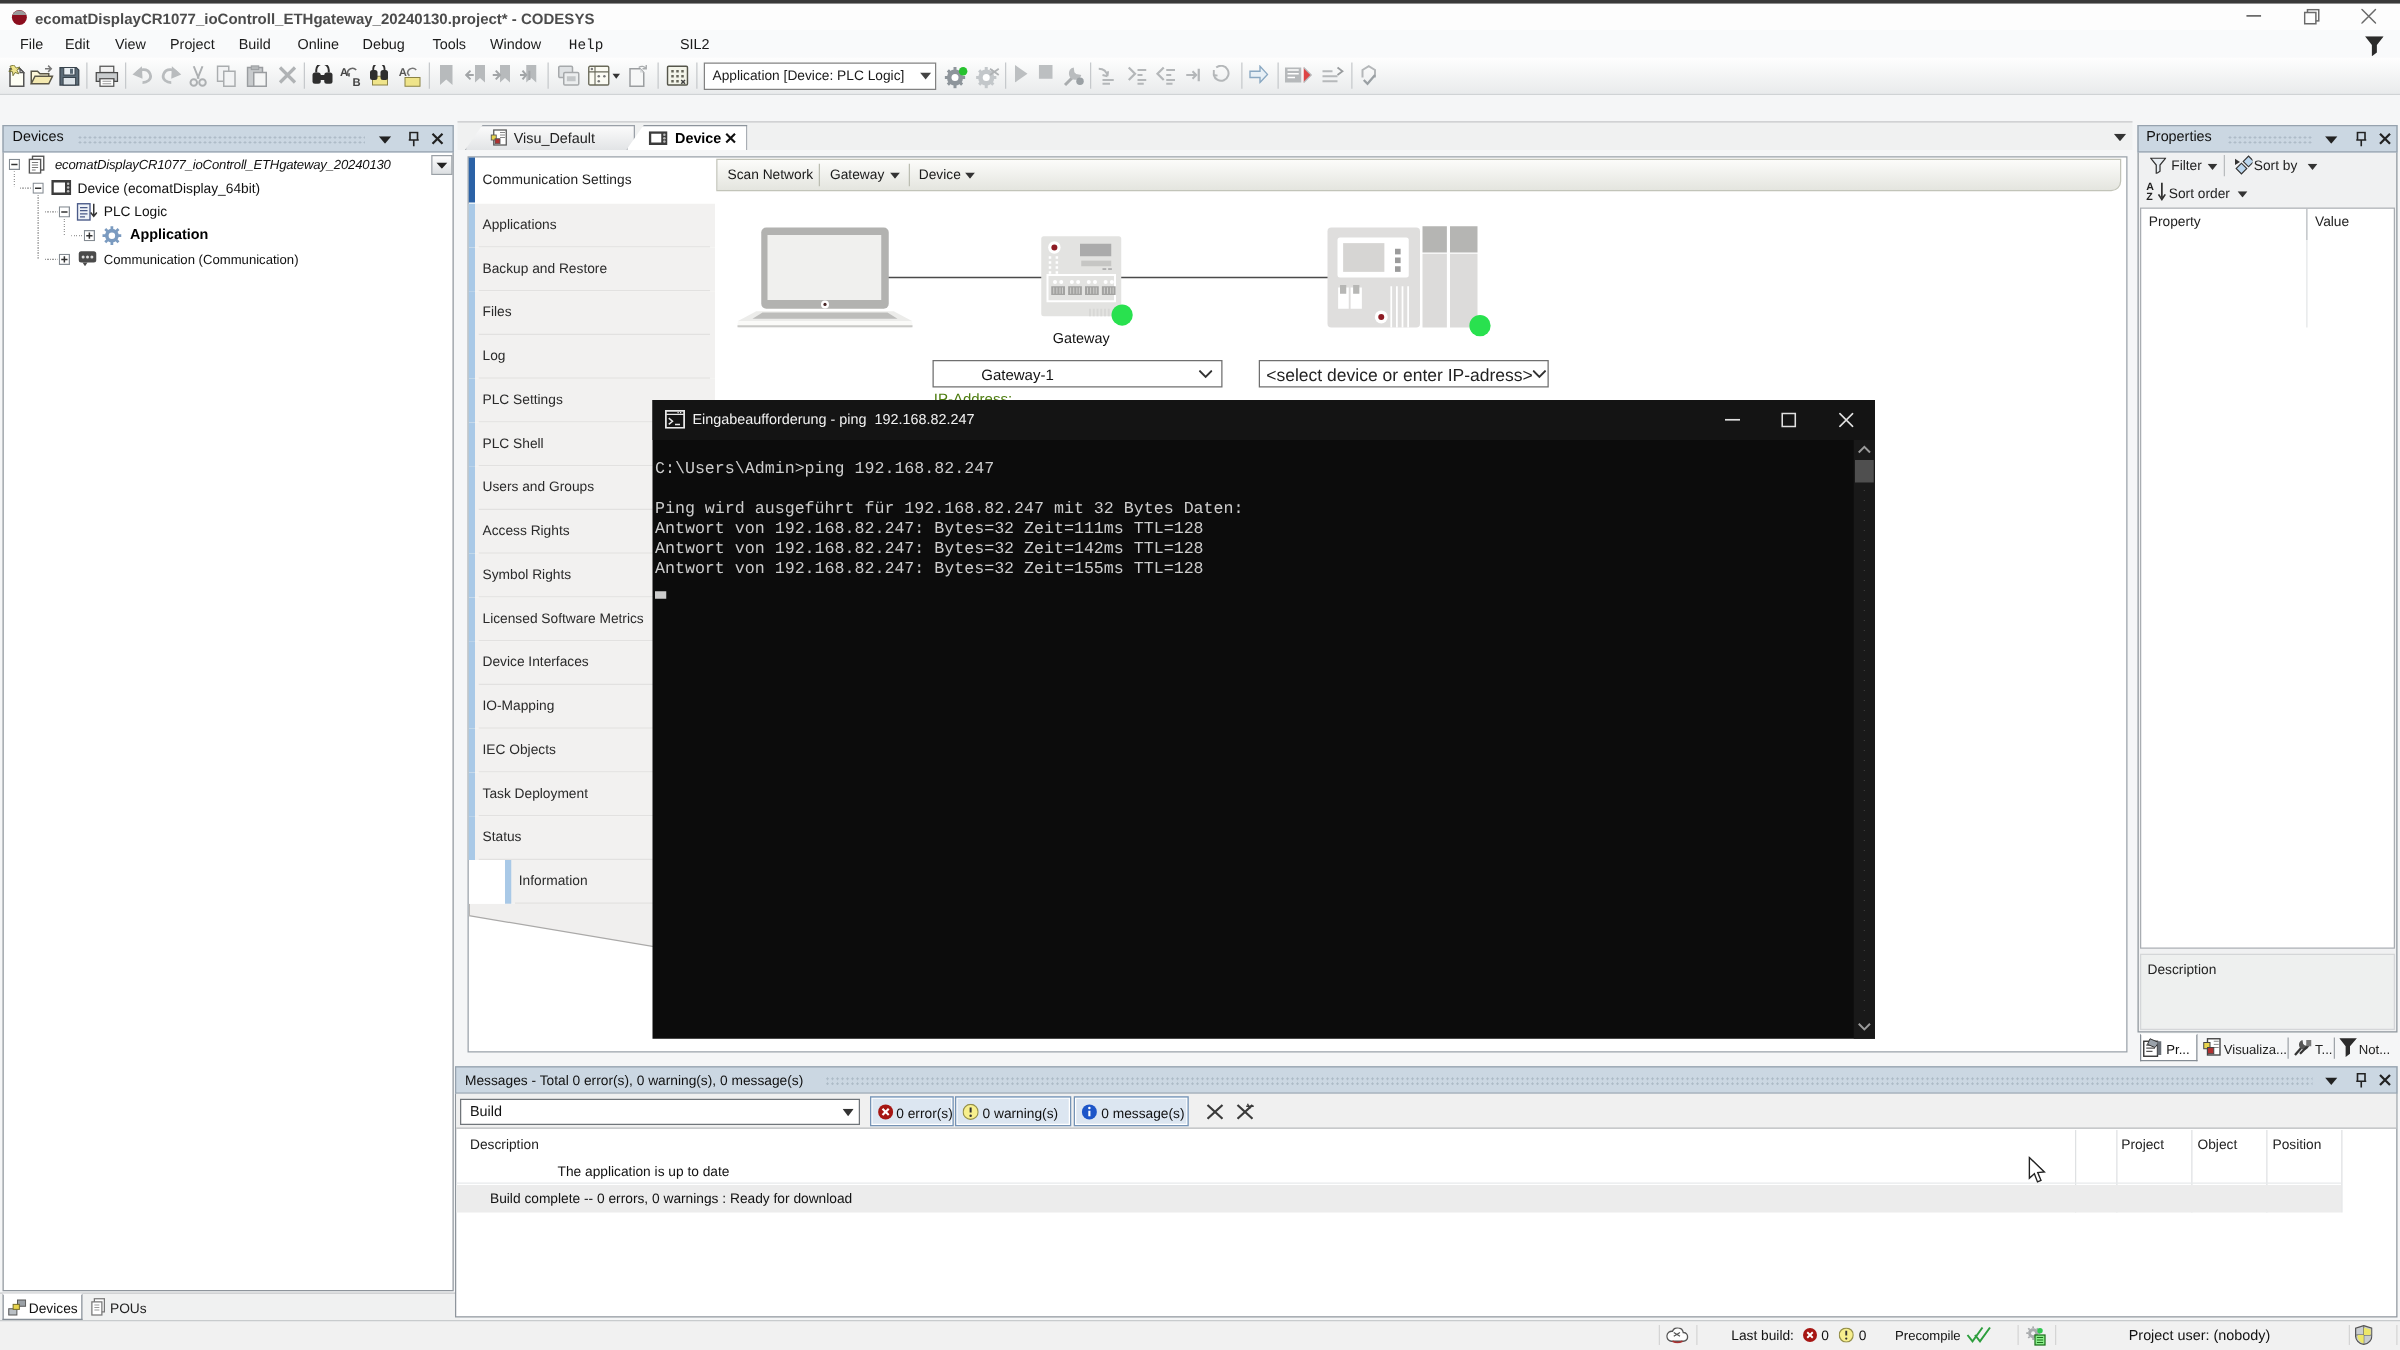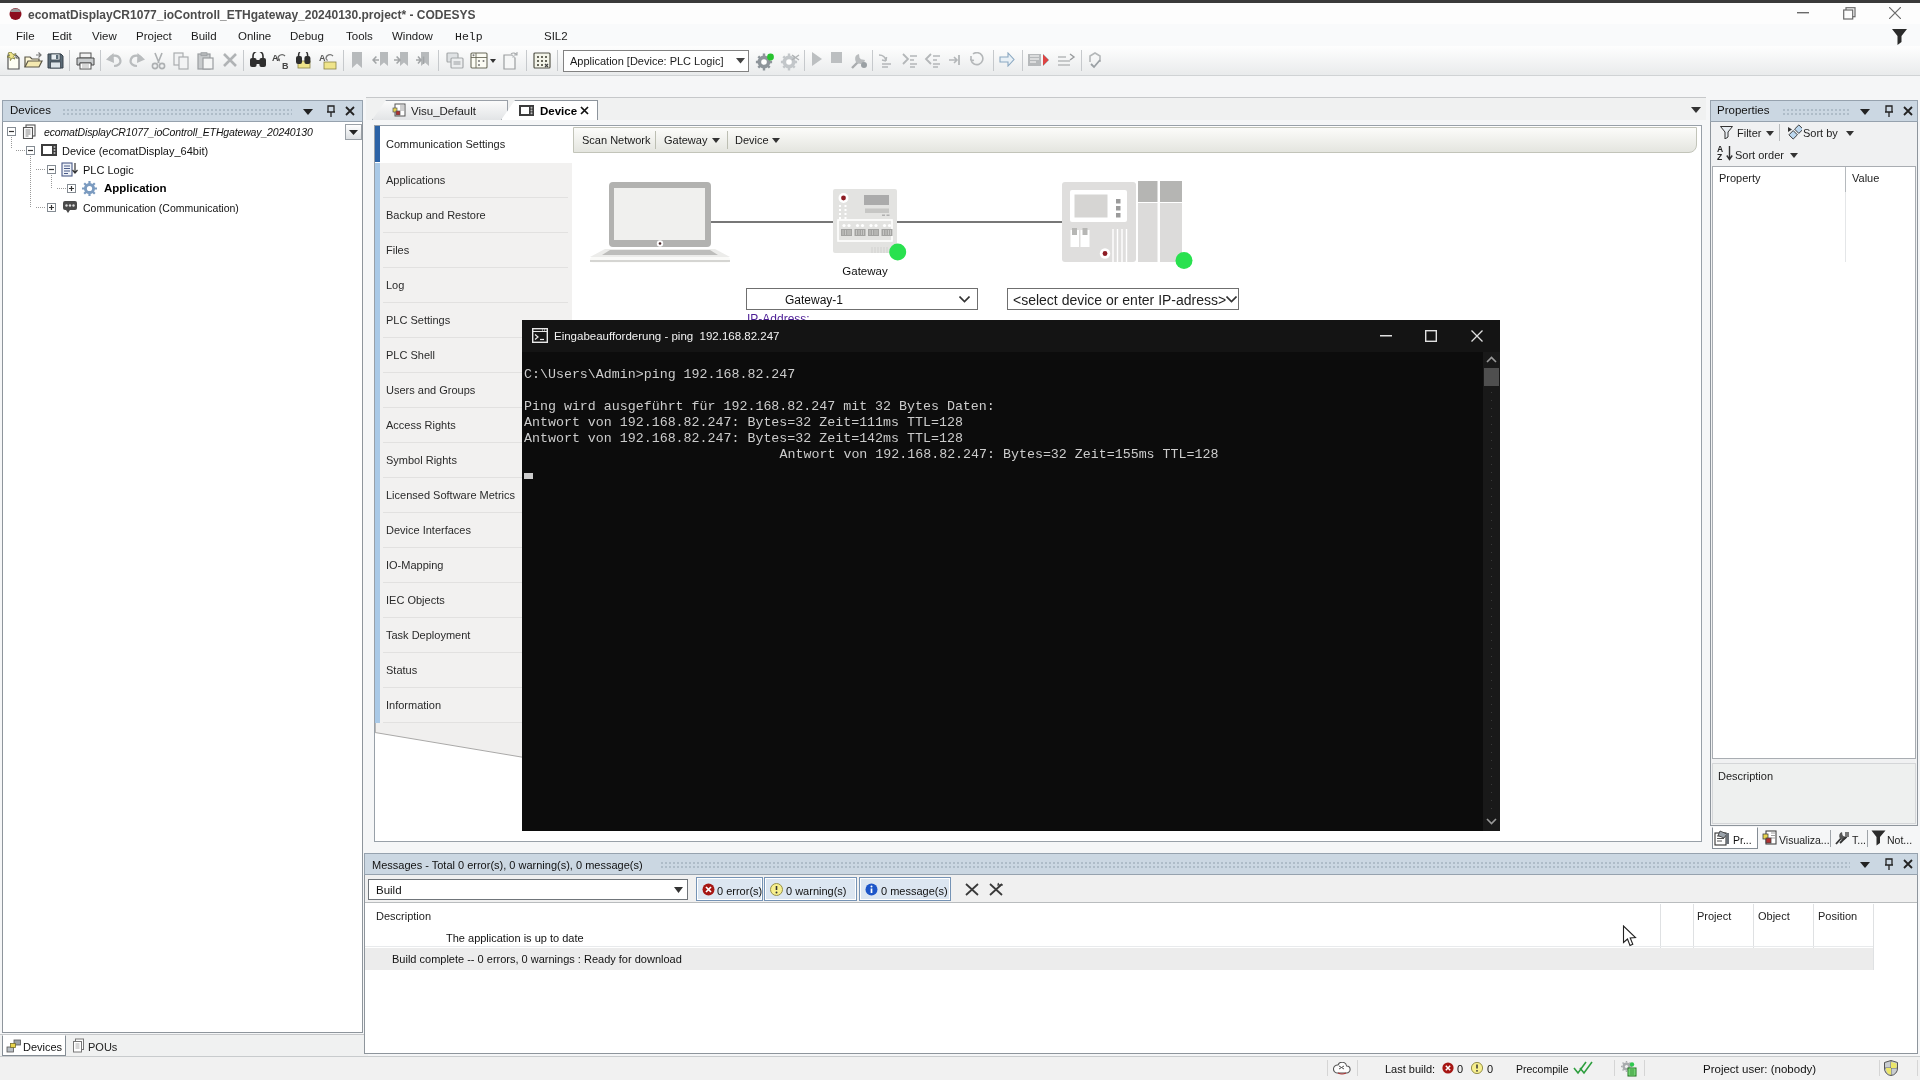--- a/index.html
+++ b/index.html
@@ -468,21 +468,21 @@
 <div class="navitem" style="top:618px;">
         <div class="accent"></div>
         <div class="lbl">Task Deployment</div>
         <div class="bsep"></div>
       </div>
 <div class="navitem" style="top:653px;">
         <div class="accent"></div>
         <div class="lbl">Status</div>
         <div class="bsep"></div>
       </div>
-<div class="navitem" style="top:688px;">
+<div class="navitem" style="top:688px;margin-left:29px;">
         <div class="accent"></div>
         <div class="lbl">Information</div>
         <div class="bsep"></div>
       </div>
 <svg class="abs" style="left:375px;top:723px;" width="197" height="44" viewBox="0 0 197 44">
         <polygon points="0,0 197,0 197,42.5 0,9.5" fill="#f0efee"></polygon>
         <line x1="0" y1="9.5" x2="197" y2="42.5" stroke="#aaa9a8" stroke-width="1"></line>
         <line x1="0.5" y1="0" x2="0.5" y2="9.5" stroke="#b8b7b6" stroke-width="1"></line>
       </svg>
 
@@ -590,21 +590,21 @@
 <div class="abs" style="left:746px;top:288px;width:232px;height:22px;background:#fff;border:1px solid #6f6f6f;"></div>
 <div class="abs" style="left:753px;top:293px;font-size:12px;color:#111;margin-left:32px;">Gateway-1</div>
 <svg class="abs" style="left:959px;top:296px;" width="11" height="7" viewBox="0 0 11 7">
         <path d="M0.5 0.5 L5.5 5.5 L10.5 0.5" fill="none" stroke="#333" stroke-width="1.6"></path>
       </svg>
 <div class="abs" style="left:1007px;top:288px;width:232px;height:22px;background:#fff;border:1px solid #6f6f6f;"></div>
 <div class="abs" style="left:1013px;top:292px;font-size:14px;color:#222;">&lt;select device or enter IP-adress&gt;</div>
 <svg class="abs" style="left:1226px;top:296px;" width="11" height="7" viewBox="0 0 11 7">
         <path d="M0.5 0.5 L5.5 5.5 L10.5 0.5" fill="none" stroke="#333" stroke-width="1.6"></path>
       </svg>
-<div class="abs" style="left:747px;top:312px;font-size:12px;color:#4c1d95;">IP-Address:</div>
+<div class="abs" style="left:747px;top:312px;font-size:12px;color:#4d7c0f;">IP-Address:</div>
 </div>
 <div id="cmdwin">
 <div class="abs" style="left:522px;top:320px;width:978px;height:511px;background:#0c0c0c;z-index:50;"></div>
 <div class="abs" style="left:522px;top:320px;width:978px;height:32px;background:#141414;z-index:51;"></div>
 <svg class="abs" style="left:532px;top:328px;z-index:52;" width="16" height="15" viewBox="0 0 16 15">
         <rect x="0.7" y="0.7" width="14.6" height="13.6" fill="none" stroke="#e8e8e8" stroke-width="1.4"></rect>
         <path d="M1 3.5 h14" stroke="#e8e8e8" stroke-width="1"></path>
         <path d="M10 2 h1 M12 2 h1" stroke="#e8e8e8" stroke-width="1"></path>
         <path d="M3 6.5 l3 2.5 -3 2.5" fill="none" stroke="#e8e8e8" stroke-width="1.2"></path>
         <path d="M8 11.5 h4" stroke="#e8e8e8" stroke-width="1.2"></path>
@@ -616,21 +616,21 @@
 <svg class="abs" style="left:1425px;top:330px;z-index:52;" width="12" height="12" viewBox="0 0 12 12">
         <rect x="0.7" y="0.7" width="10.6" height="10.6" fill="none" stroke="#e0e0e0" stroke-width="1.4"></rect>
       </svg>
 <svg class="abs" style="left:1471px;top:330px;z-index:52;" width="12" height="12" viewBox="0 0 12 12">
         <path d="M0.5 0.5 L11.5 11.5 M11.5 0.5 L0.5 11.5" stroke="#e0e0e0" stroke-width="1.3"></path>
       </svg>
 <div class="cmdline" style="top:367px;z-index:52;">C:\Users\Admin&gt;ping 192.168.82.247</div>
 <div class="cmdline" style="top:399px;z-index:52;">Ping wird ausgeführt für 192.168.82.247 mit 32 Bytes Daten:</div>
 <div class="cmdline" style="top:415px;z-index:52;">Antwort von 192.168.82.247: Bytes=32 Zeit=111ms TTL=128</div>
 <div class="cmdline" style="top:431px;z-index:52;">Antwort von 192.168.82.247: Bytes=32 Zeit=142ms TTL=128</div>
-<div class="cmdline" style="top:447px;z-index:52;text-align:center;">Antwort von 192.168.82.247: Bytes=32 Zeit=155ms TTL=128</div>
+<div class="cmdline" style="top:447px;z-index:52;">Antwort von 192.168.82.247: Bytes=32 Zeit=155ms TTL=128</div>
 <div class="abs" style="left:524px;top:473px;width:9px;height:6px;background:#cccccc;z-index:52;"></div>
 
 <div class="abs" style="left:1483px;top:352px;width:17px;height:479px;background:#191919;z-index:52;"></div>
 <svg class="abs" style="left:1486px;top:356px;z-index:53;" width="11" height="7" viewBox="0 0 11 7">
         <path d="M1 6 L5.5 1.5 L10 6" fill="none" stroke="#9a9a9a" stroke-width="1.6"></path>
       </svg>
 <div class="abs" style="left:1484px;top:368px;width:15px;height:18px;background:#4f4f4f;z-index:53;"></div>
 <svg class="abs" style="left:1486px;top:818px;z-index:53;" width="11" height="7" viewBox="0 0 11 7">
         <path d="M1 1 L5.5 5.5 L10 1" fill="none" stroke="#9a9a9a" stroke-width="1.6"></path>
       </svg>

